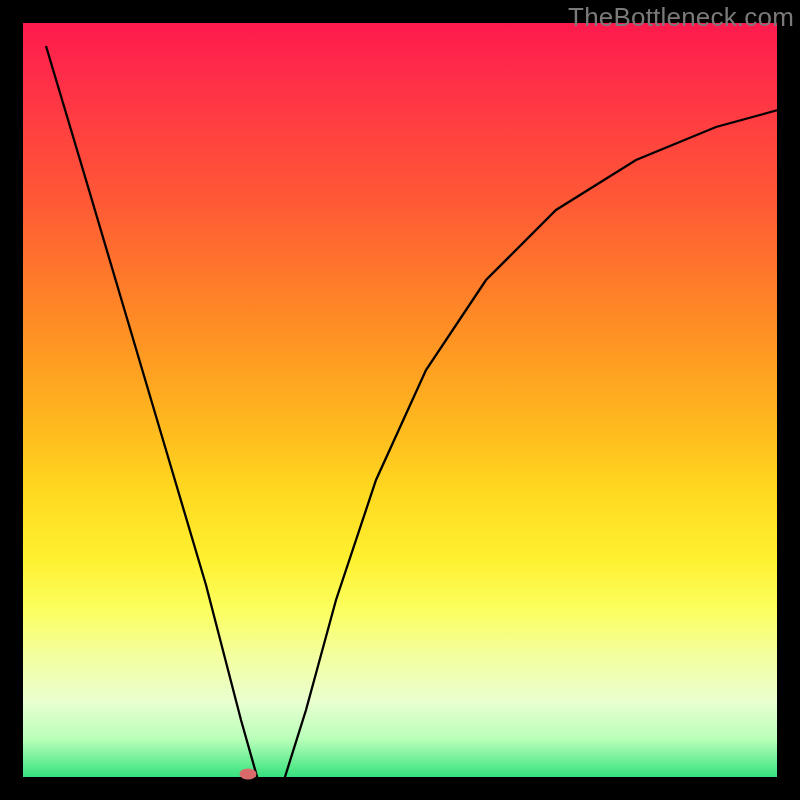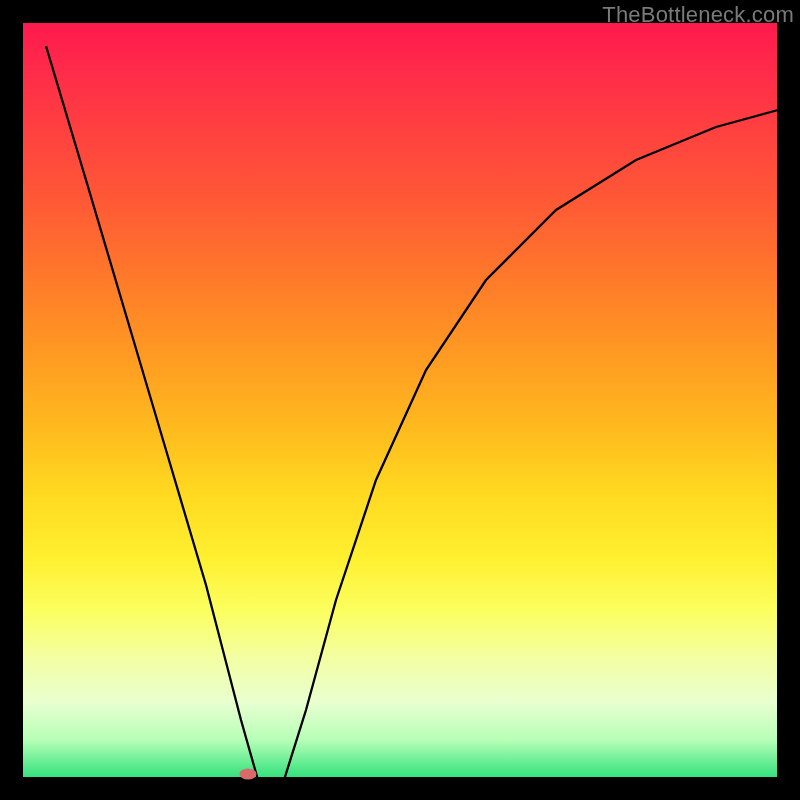--- a/index.html
+++ b/index.html
@@ -31,21 +31,21 @@
       #e9ffd0 90%,
       #b8ffb8 95%,
       #35e27d 100%
     );
   }
   .watermark {
     position: absolute;
     top: 2px;
     right: 6px;
     font-family: Arial, Helvetica, sans-serif;
-    font-size: 22px;
+    font-size: 26px;
     color: #7a7a7a;
     letter-spacing: 0.2px;
   }
   .marker {
     position: absolute;
     width: 17px;
     height: 11px;
     background: #d86a6a;
     border-radius: 50%;
     transform: translate(-50%, -50%);

